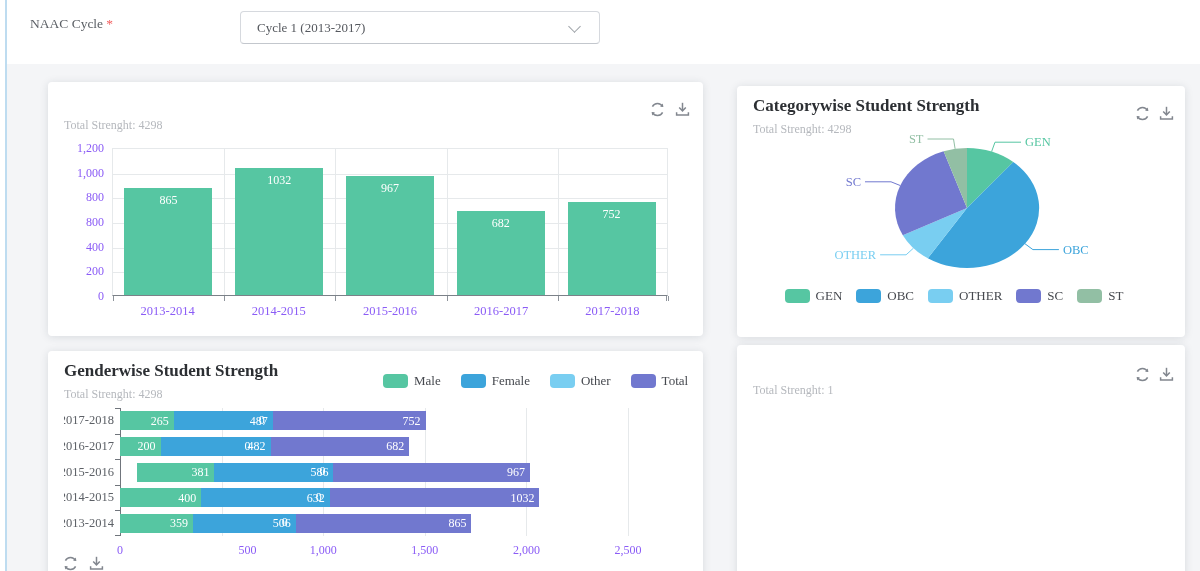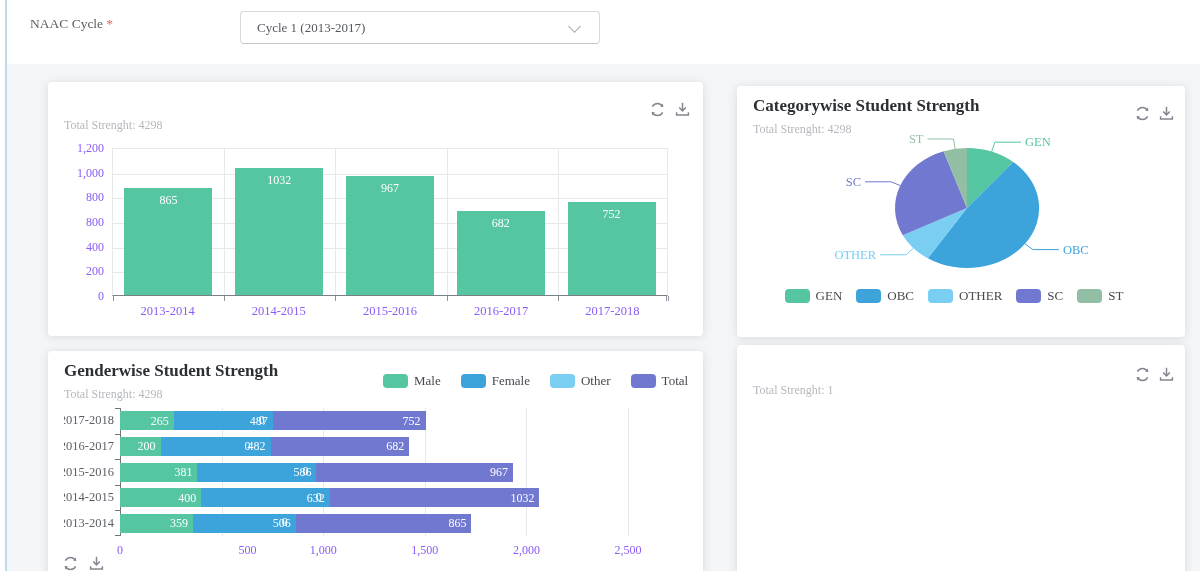--- a/index.html
+++ b/index.html
@@ -256,21 +256,21 @@
               </div>
               <div class="hrow-seg" style="width: 110px; background: rgb(60, 164, 219);">
                 <div class="slabel">482</div>
               </div>
               <div class="hrow-seg" style="width: 138.6px; background: rgb(113, 120, 207);">
                 <div class="slabel">682</div>
               </div>
             </div>
             <div class="zero-label" style="left: 124.6px; top: 5px;">0</div>
           </div>
-          <div style="position: absolute; left: 0px; top: 51.2px; height: 25.6px; right: 0px;">
+          <div style="position: absolute; left: 17px; top: 51.2px; height: 25.6px; right: 0px;">
             <div style="position: absolute; left: 0px; top: 3.4px; height: 19px; display: flex;">
               <div class="hrow-seg" style="width: 77.4px; background: rgb(86, 198, 162);">
                 <div class="slabel">381</div>
               </div>
               <div class="hrow-seg" style="width: 119.1px; background: rgb(60, 164, 219);">
                 <div class="slabel">586</div>
               </div>
               <div class="hrow-seg" style="width: 196.5px; background: rgb(113, 120, 207);">
                 <div class="slabel">967</div>
               </div>

